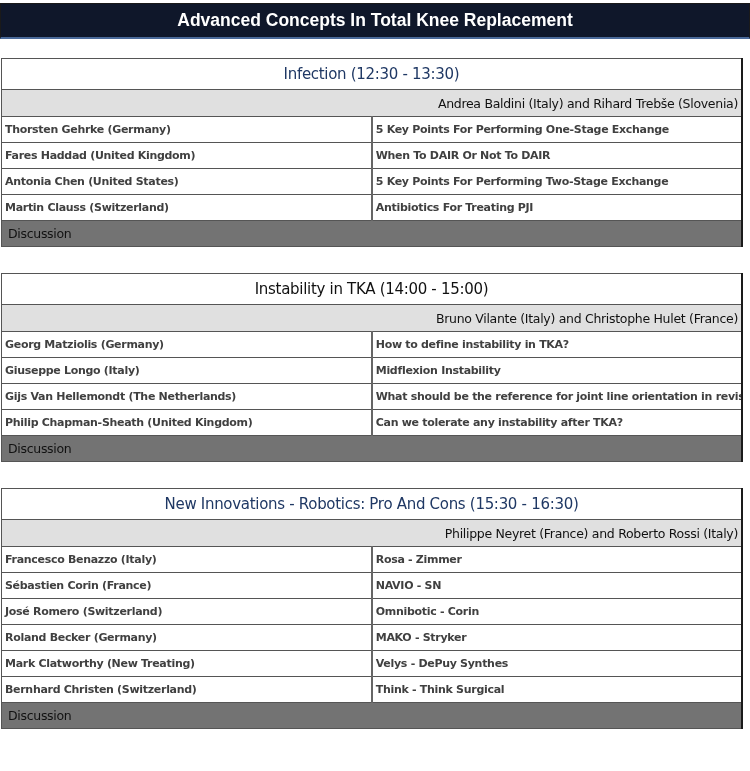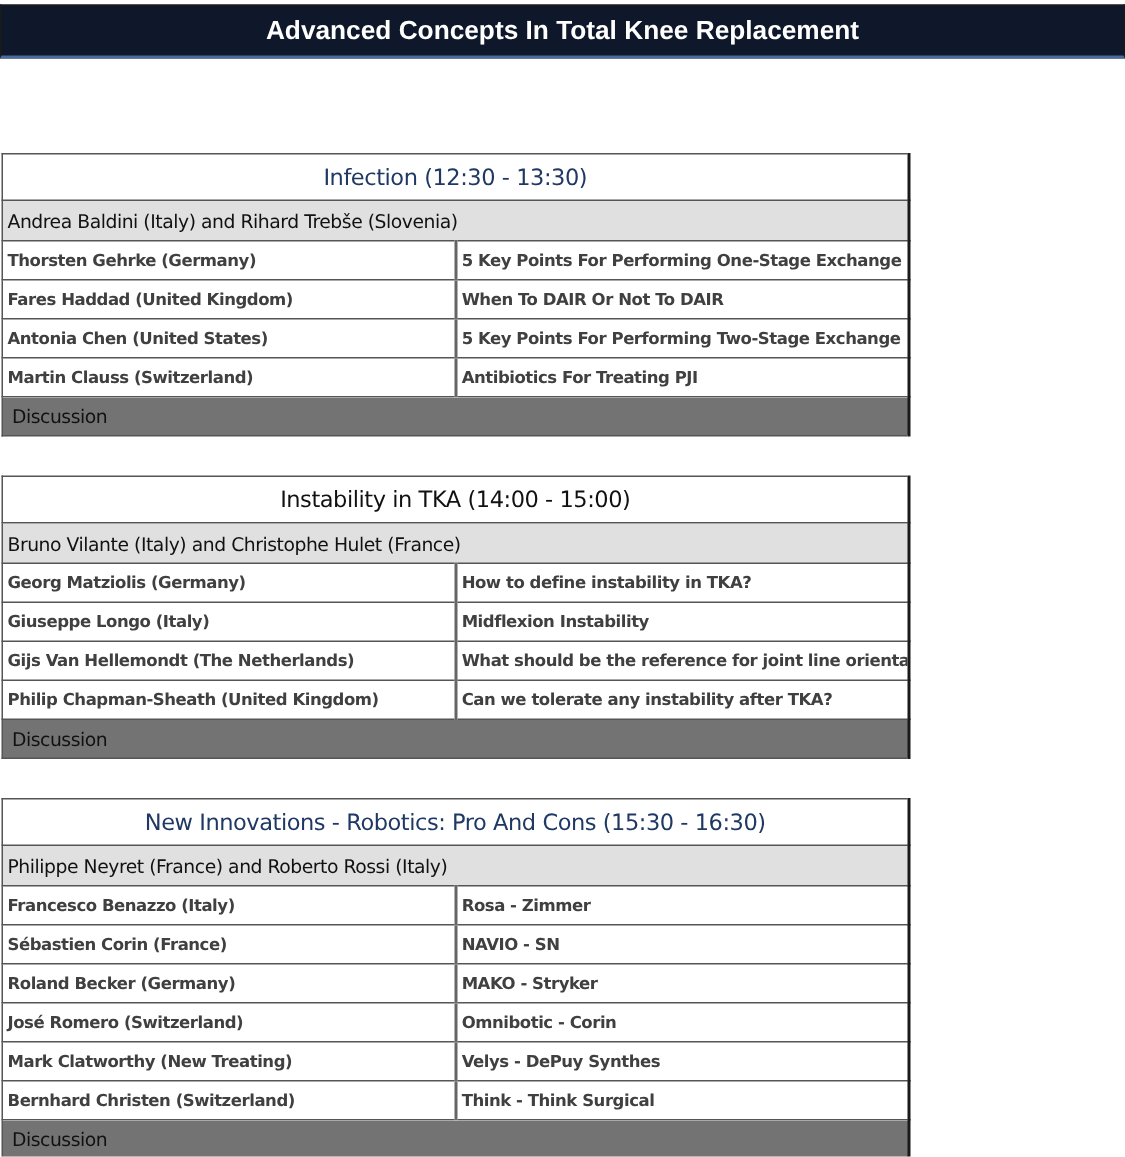--- a/index.html
+++ b/index.html
@@ -8,35 +8,34 @@
 
     .banner {
       position: absolute; left: 0; top: 3px; width: 748px; height: 33px;
       background: #002060; border: 1px solid #1a1a1a; border-bottom: 2px solid #4a6a9a;
       color: #ffffff; font-weight: bold; font-size: 17.5px;
       display: flex; align-items: center; justify-content: center;
       font-family: "Liberation Sans", sans-serif;
     }
 
     .session {
-      position: absolute; left: 1px; width: 606px;
+      position: absolute; left: 1px; width: 742px;
       border: 1px solid #555555; border-right: 2px solid #1a1a1a;
       border-collapse: collapse; table-layout: fixed;
       font-family: "DejaVu Sans", sans-serif;
-      margin-top: 44px;
     }
     .session td { border: 1px solid #555555; padding: 0 3px; overflow: hidden; white-space: nowrap; }
     .title-row td {
       height: 30px; text-align: center; font-size: 15px; background: #ffffff;
       font-family: "DejaVu Sans", sans-serif; letter-spacing: -0.3px;
     }
     .title-row.navy td { color: #1f3864; }
     .title-row.black td { color: #111111; }
     .mod-row td {
-      height: 26px; text-align: left; font-size: 12.5px; background: #e0e0e0; color: #111;
+      height: 26px; text-align: right; font-size: 12.5px; background: #e0e0e0; color: #111;
       letter-spacing: -0.3px;
     }
     .talk-row td { height: 25px; font-size: 11px; color: #404040; letter-spacing: -0.3px; font-weight: bold; }
     .talk-row td.speaker { width: 274px; border-right: 2px solid #666; }
     .disc-row td {
       height: 25px; font-size: 12.5px; background: #737373; color: #111; padding-left: 6px;
       letter-spacing: -0.3px;
     }
     .pre { white-space: pre; }
   </style>
@@ -117,26 +116,26 @@
   </tr>
   <tr class="talk-row">
     <td class="speaker pre">Francesco Benazzo (Italy)</td>
     <td>Rosa - Zimmer</td>
   </tr>
   <tr class="talk-row">
     <td class="speaker pre">Sébastien Corin (France)</td>
     <td>NAVIO - SN</td>
   </tr>
   <tr class="talk-row">
+    <td class="speaker pre">José Romero (Switzerland)</td>
+    <td>Omnibotic - Corin</td>
+  </tr>
+  <tr class="talk-row">
     <td class="speaker pre">Roland Becker (Germany)</td>
     <td>MAKO - Stryker</td>
-  </tr>
-  <tr class="talk-row">
-    <td class="speaker pre">José Romero (Switzerland)</td>
-    <td>Omnibotic - Corin</td>
   </tr>
   <tr class="talk-row">
     <td class="speaker pre">Mark Clatworthy (New Treating)</td>
     <td>Velys - DePuy Synthes</td>
   </tr>
   <tr class="talk-row">
     <td class="speaker pre">Bernhard Christen (Switzerland)</td>
     <td>Think - Think Surgical</td>
   </tr>
   <tr class="disc-row">

